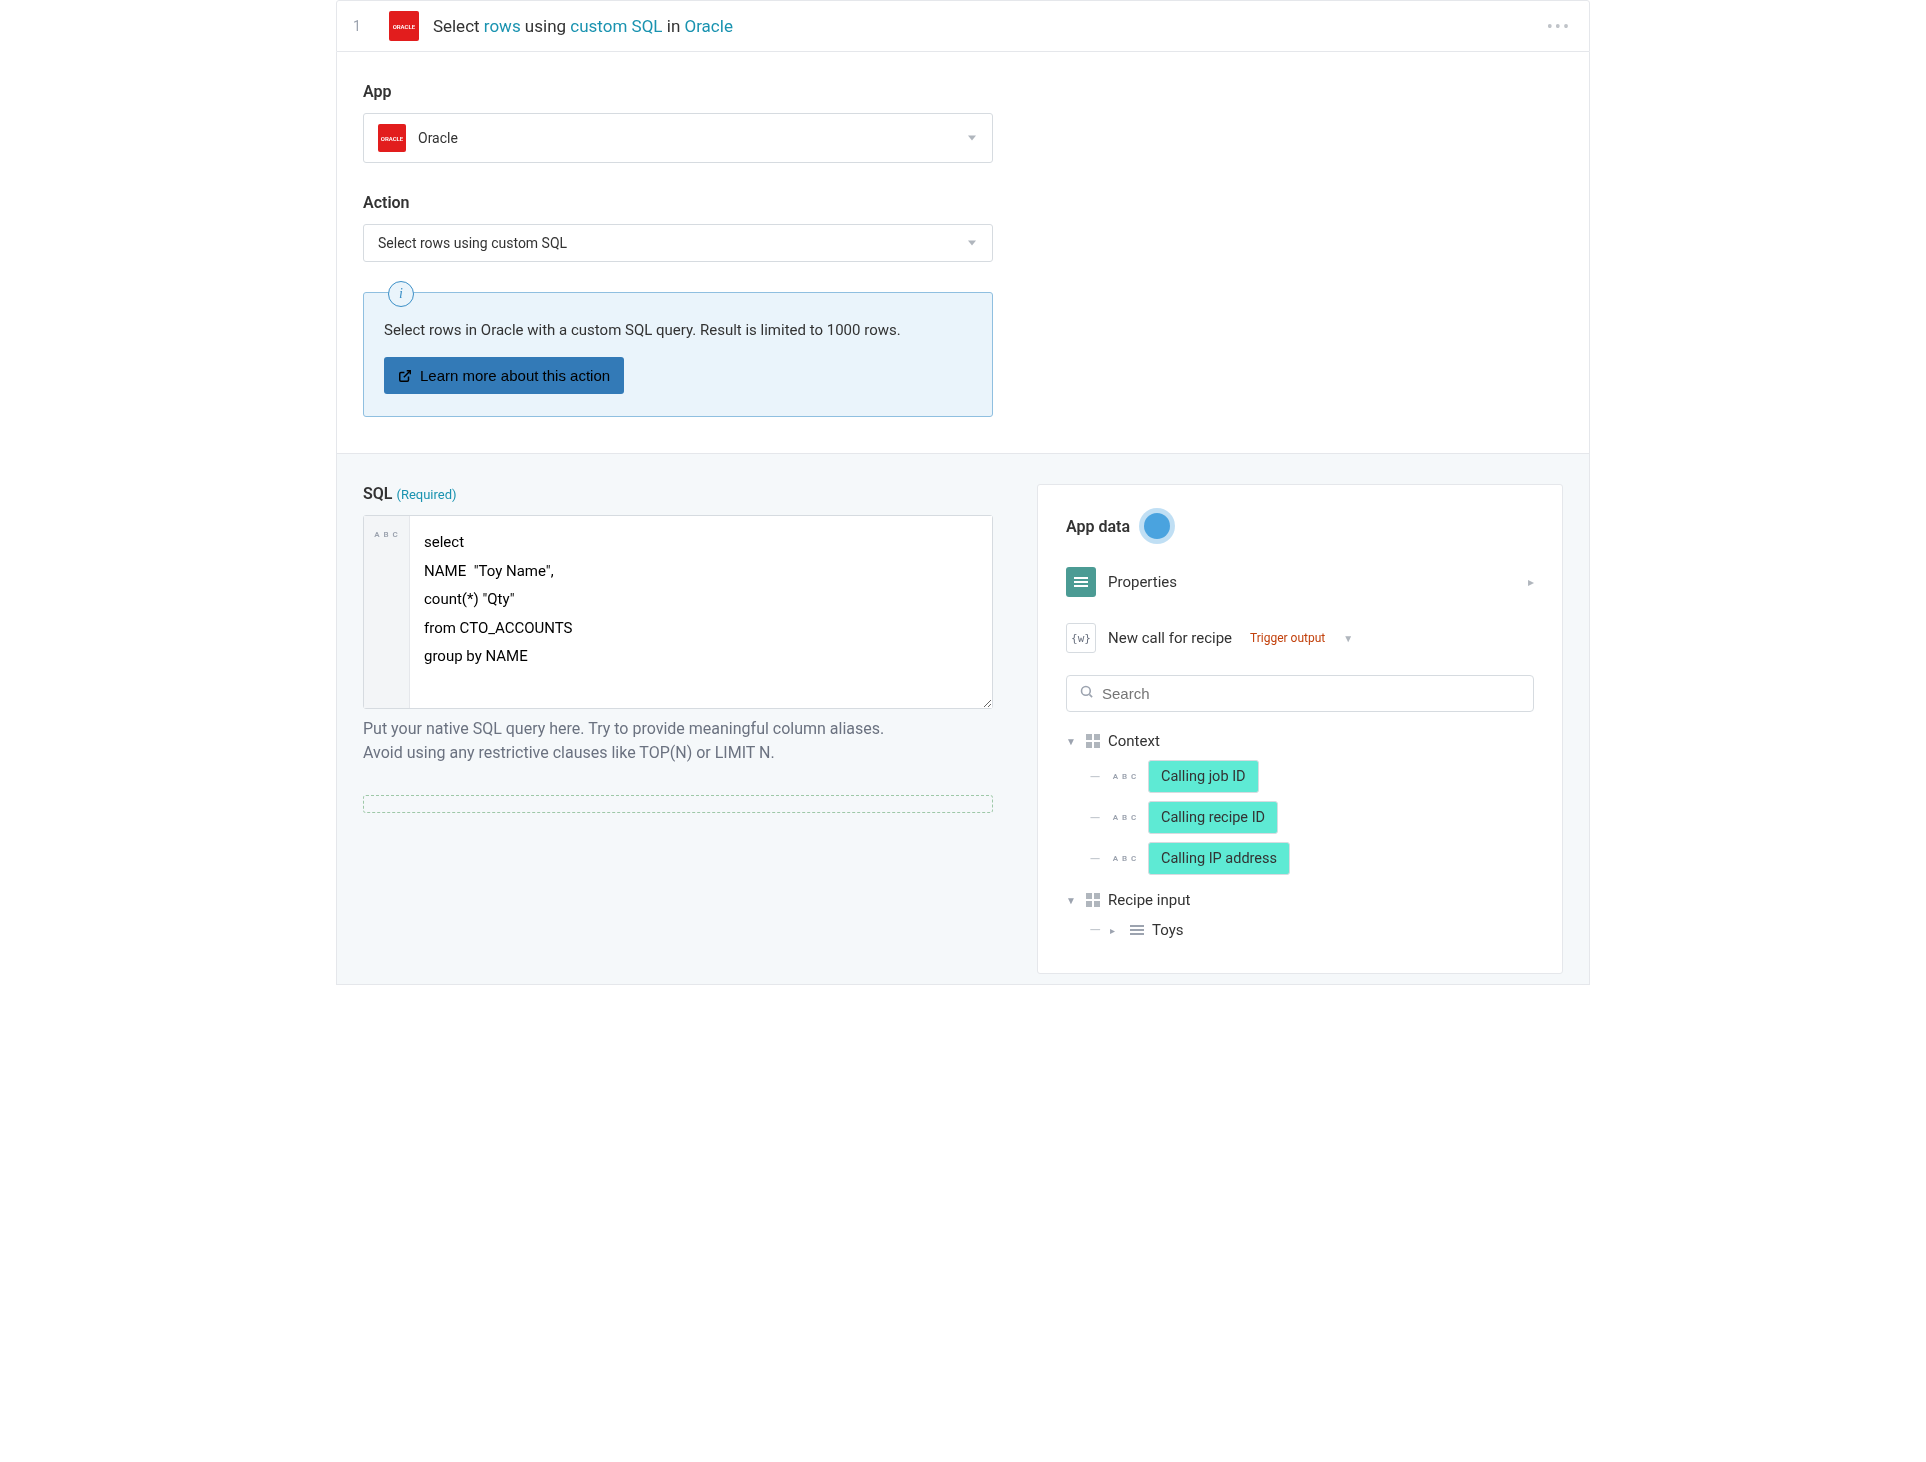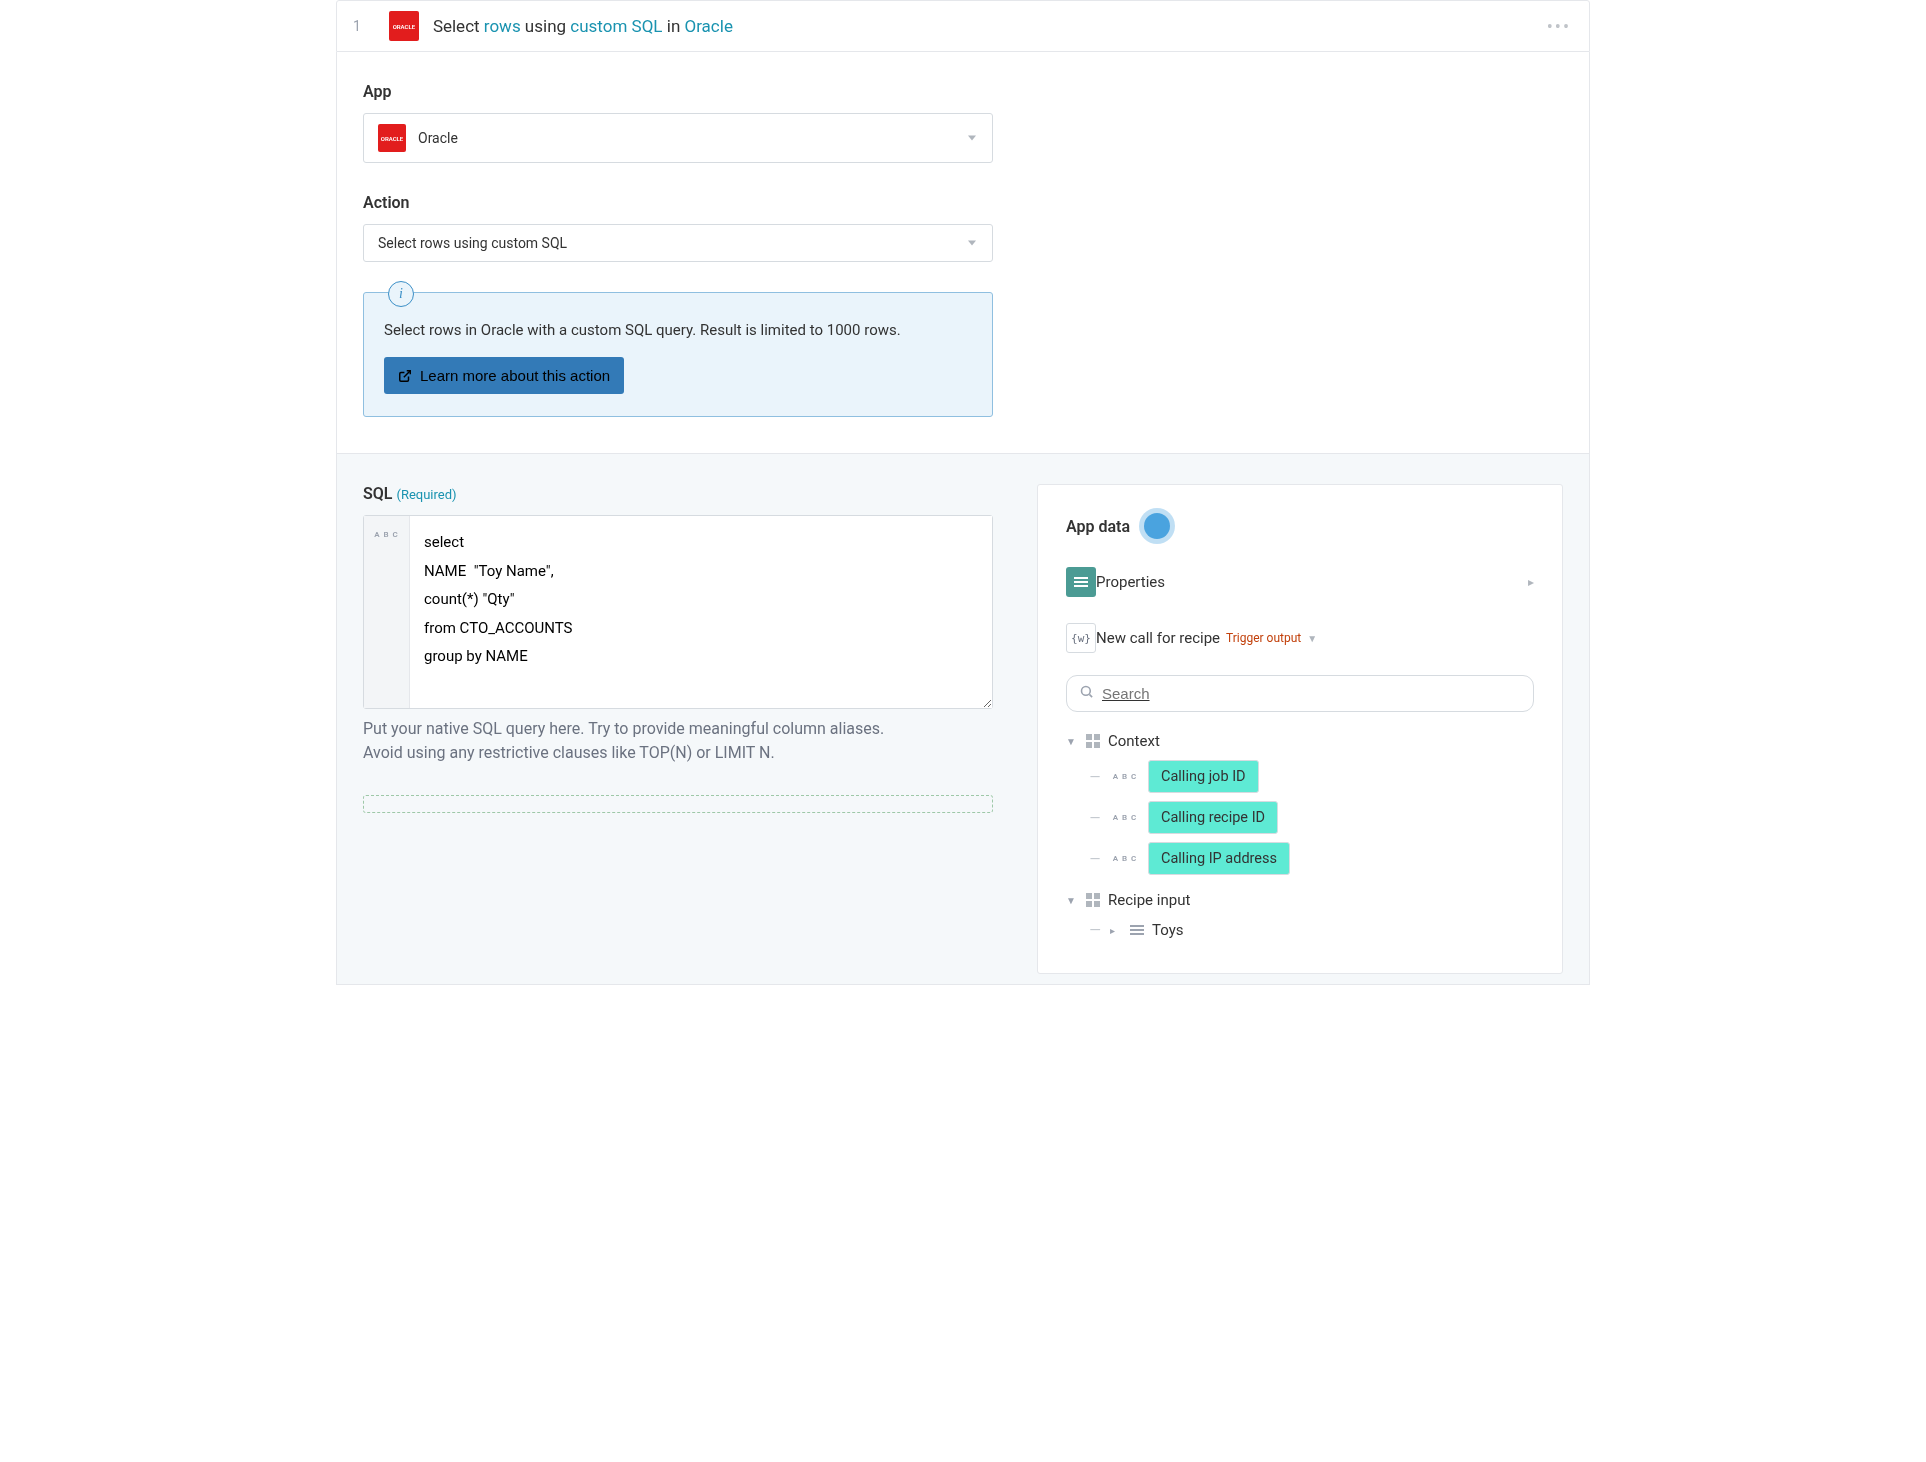--- a/index.html
+++ b/index.html
@@ -116,42 +116,42 @@
   padding: 28px;
 }
 .appdata-title { display: flex; align-items: center; gap: 14px; margin-bottom: 20px; }
 .appdata-title h3 { font-size: 16px; font-weight: 600; }
 .pulse-icon {
   width: 26px; height: 26px; border-radius: 50%;
   background: #4aa3df; box-shadow: 0 0 0 5px rgba(74,163,223,0.35);
 }
 
 .prop-row {
-  display: flex; align-items: center; gap: 0; padding: 8px 0;
+  display: flex; align-items: center; gap: 12px; padding: 8px 0;
   cursor: pointer; font-size: 15px;
 }
 .prop-icon {
   width: 30px; height: 30px; background: #4b9b94; border-radius: 3px;
   display: flex; align-items: center; justify-content: center;
 }
 .prop-icon-lines { display:flex; flex-direction:column; gap:2px; }
 .prop-icon-lines span { width: 14px; height: 2px; background: #fff; display:block; }
 .chev { color: #b0b6bd; font-size: 12px; margin-left: auto; }
 
 .w-icon {
   width: 30px; height: 30px; border: 1px solid #d6dbe0; border-radius: 3px;
   display: flex; align-items: center; justify-content: center;
   color: #6b7280; font-size: 11px; font-family: monospace;
 }
 .trigger-label { color: #c2410c; font-size: 12px; margin-left: 6px; }
 .tri-down { color:#b0b6bd; font-size:10px; margin-left:6px; }
 
 .search-box {
-  border: 1px solid #d6dbe0; border-radius: 11px; padding: 8px 12px;
-  display: flex; align-items: center; gap: 8px; margin: 14px 0; text-decoration: underline;
+  border: 1px solid #d6dbe0; border-radius: 4px; padding: 8px 12px;
+  display: flex; align-items: center; gap: 8px; margin: 14px 0;
 }
 .search-box input { border: none; outline: none; flex: 1; font-size: 15px; }
 .mag { color:#9ca3af; font-size: 15px; }
 
 .tree-row { display: flex; align-items: center; gap: 8px; padding: 6px 0; font-size: 15px; }
 .tree-toggle { color:#9ca3af; font-size:10px; cursor:pointer; width:12px; }
 .grid-icon { width:14px; height:14px; display:grid; grid-template-columns:1fr 1fr; grid-template-rows:1fr 1fr; gap:1.5px; }
 .grid-icon span { background:#b0b6bd; }
 .pill-row { display:flex; align-items:center; gap:10px; padding: 4px 0 4px 22px; }
 .dash { color:#c3c8ce; width:14px; text-align:center; }

